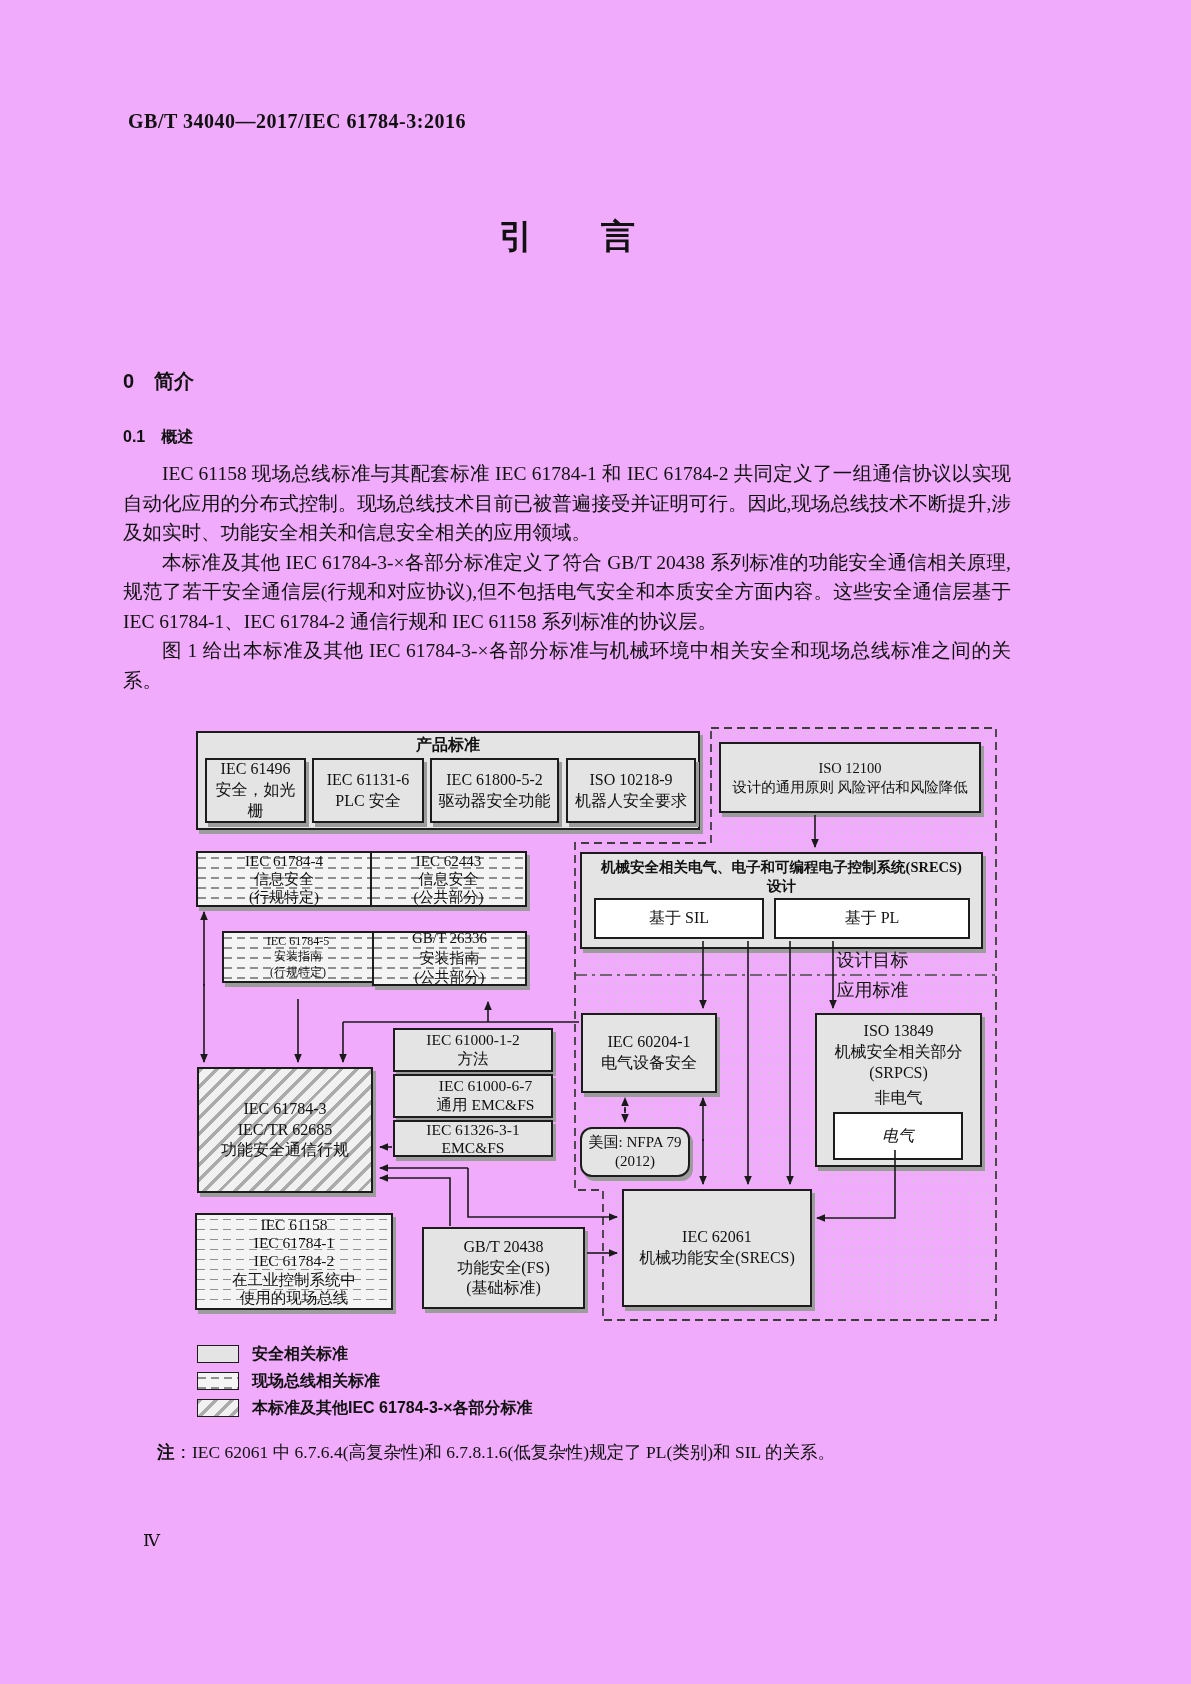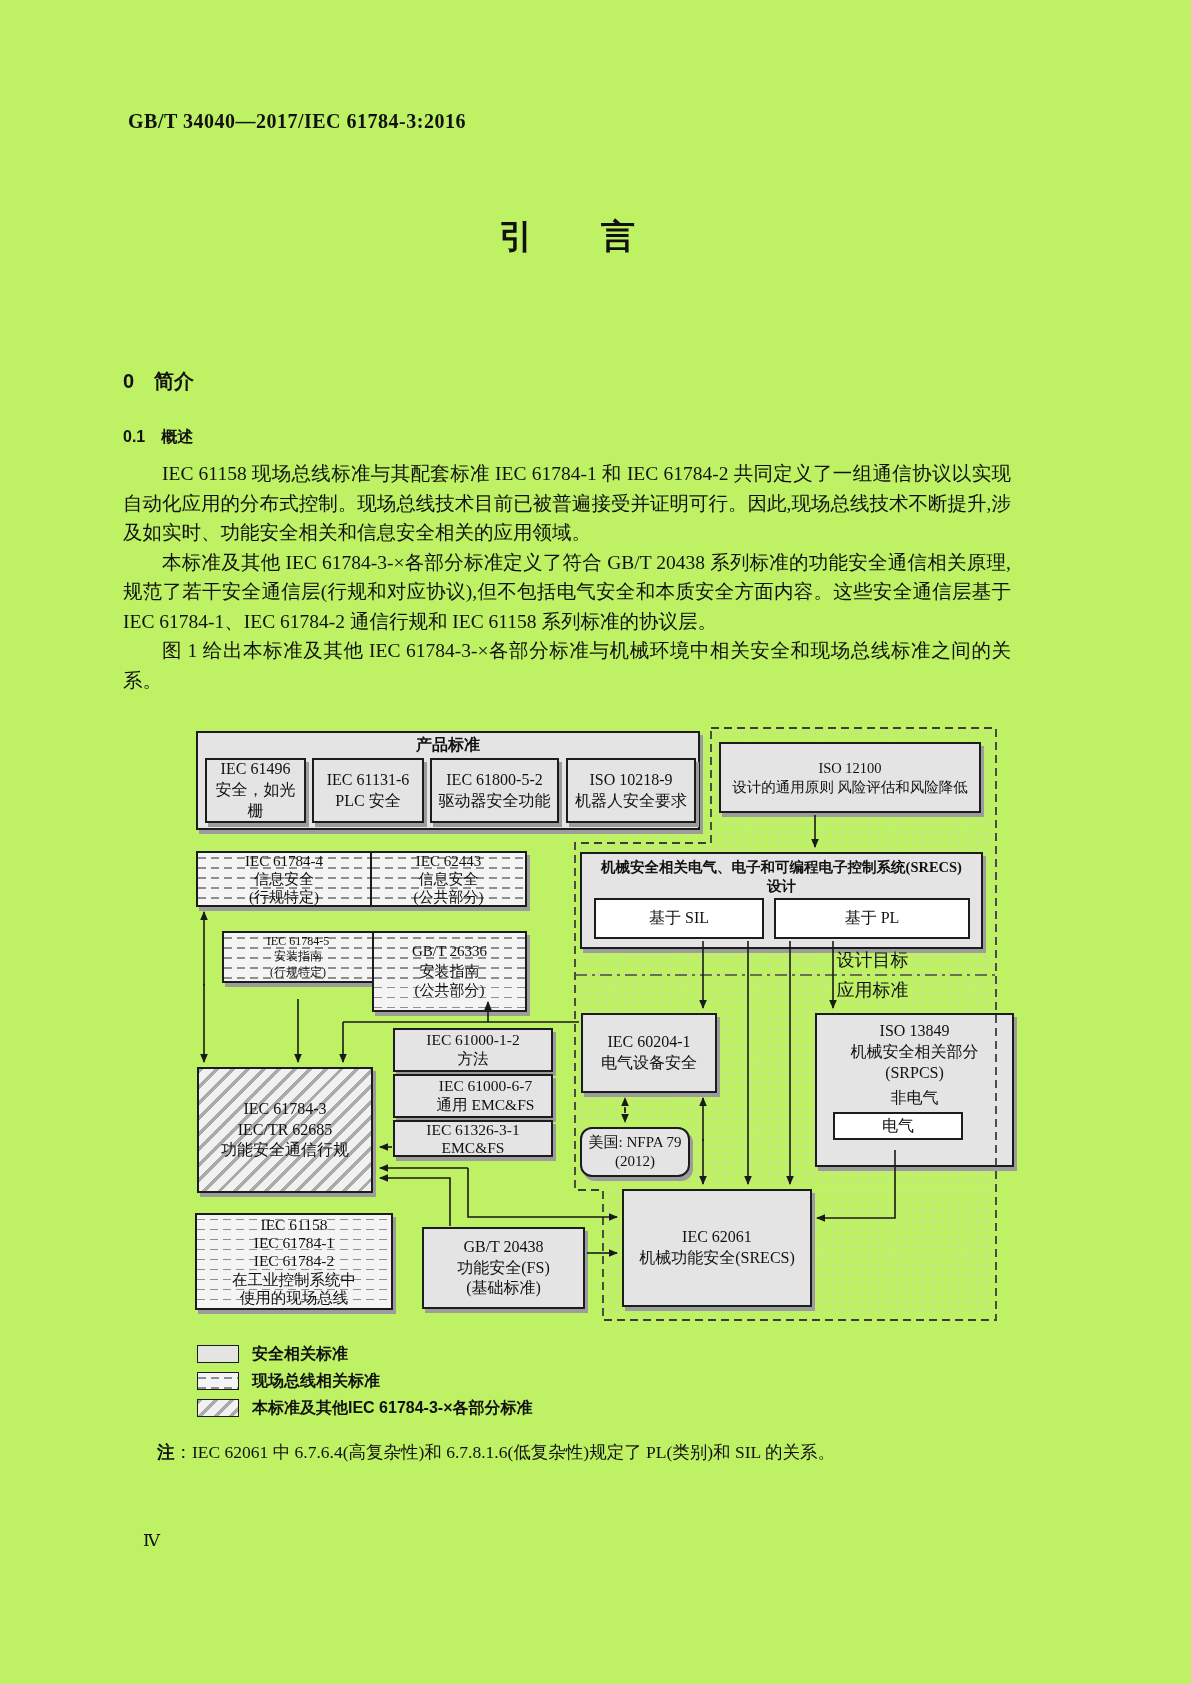--- a/index.html
+++ b/index.html
@@ -1,17 +1,17 @@
 <!DOCTYPE html>
 <html><head>
 <meta charset="utf-8">
 <style>
   html,body{margin:0;padding:0;background:#888;}
   .page{
-    position:relative;width:1191px;height:1684px;background:#bef264;
+    position:relative;width:1191px;height:1684px;background:#f0abfc;
     margin:0 auto;overflow:hidden;
     font-family:"Liberation Serif","DejaVu Serif",serif;color:#111;
   }
   .hdr{position:absolute;left:128px;top:110px;font-size:20px;font-weight:bold;
     font-family:"Liberation Serif","DejaVu Serif",serif;letter-spacing:.5px;}
   .doc-title{position:absolute;left:123px;top:214px;width:888px;text-align:center;
     font-family:"Liberation Sans","DejaVu Sans",sans-serif;font-weight:bold;font-size:34px;}
   .h1{position:absolute;left:123px;top:368px;font-family:"Liberation Sans","DejaVu Sans",sans-serif;
     font-weight:bold;font-size:20px;}
   .h2{position:absolute;left:123px;top:427px;font-family:"Liberation Sans","DejaVu Sans",sans-serif;
@@ -91,44 +91,44 @@
   </div>
   <div class="box fill-white noshadow" style="left:594px;top:898px;width:170px;height:41px;">基于 SIL</div>
   <div class="box fill-white noshadow" style="left:774px;top:898px;width:196px;height:41px;">基于 PL</div>
 
   <div class="sep-label" style="left:810px;top:948px;">设计目标</div>
   <div class="sep-label" style="left:810px;top:978px;">应用标准</div>
 
   <div class="box fill-gray" style="left:581px;top:1013px;width:136px;height:80px;">IEC 60204-1
 电气设备安全</div>
 
-  <div class="box fill-gray col" style="left:815px;top:1013px;width:199px;height:154px;padding-top:6px;">
+  <div class="box fill-gray col" style="left:815px;top:1013px;width:167px;height:154px;padding-top:6px;">
     <span>ISO 13849
 机械安全相关部分
 (SRPCS)</span>
     <span style="margin-top:5px;">非电气</span>
   </div>
-  <div class="box fill-white noshadow" style="left:833px;top:1112px;width:130px;height:28px;">电气</div>
+  <div class="box fill-white noshadow" style="left:833px;top:1112px;width:130px;height:48px;font-style:italic;">电气</div>
 
   <div class="box fill-gray" style="left:580px;top:1127px;width:110px;height:50px;font-size:15px;border-radius:12px;">美国: NFPA 79
 (2012)</div>
 
   <div class="box fill-gray" style="left:622px;top:1189px;width:190px;height:118px;">IEC 62061
 机械功能安全(SRECS)</div>
 
   <div class="box fill-dash" style="left:196px;top:851px;width:176px;height:56px;font-size:15px;line-height:1.2;">IEC 61784-4
 信息安全
 (行规特定)</div>
   <div class="box fill-dash" style="left:370px;top:851px;width:157px;height:56px;font-size:15px;line-height:1.2;">IEC 62443
 信息安全
 (公共部分)</div>
   <div class="box fill-dash" style="left:222px;top:931px;width:152px;height:52px;font-size:12px;">IEC 61784-5
 安装指南
 (行规特定)</div>
-  <div class="box fill-dash" style="left:372px;top:931px;width:155px;height:81px;font-size:15px;">GB/T 26336
+  <div class="box fill-dash" style="left:372px;top:931px;width:155px;height:55px;font-size:15px;">GB/T 26336
 安装指南
 (公共部分)</div>
 
   <div class="box fill-hatch" style="left:197px;top:1067px;width:176px;height:126px;">IEC 61784-3
 IEC/TR 62685
 功能安全通信行规</div>
 
   <div class="box fill-dash" style="left:195px;top:1213px;width:198px;height:97px;font-size:15.5px;line-height:1.18;">IEC 61158
 IEC 61784-1
 IEC 61784-2

